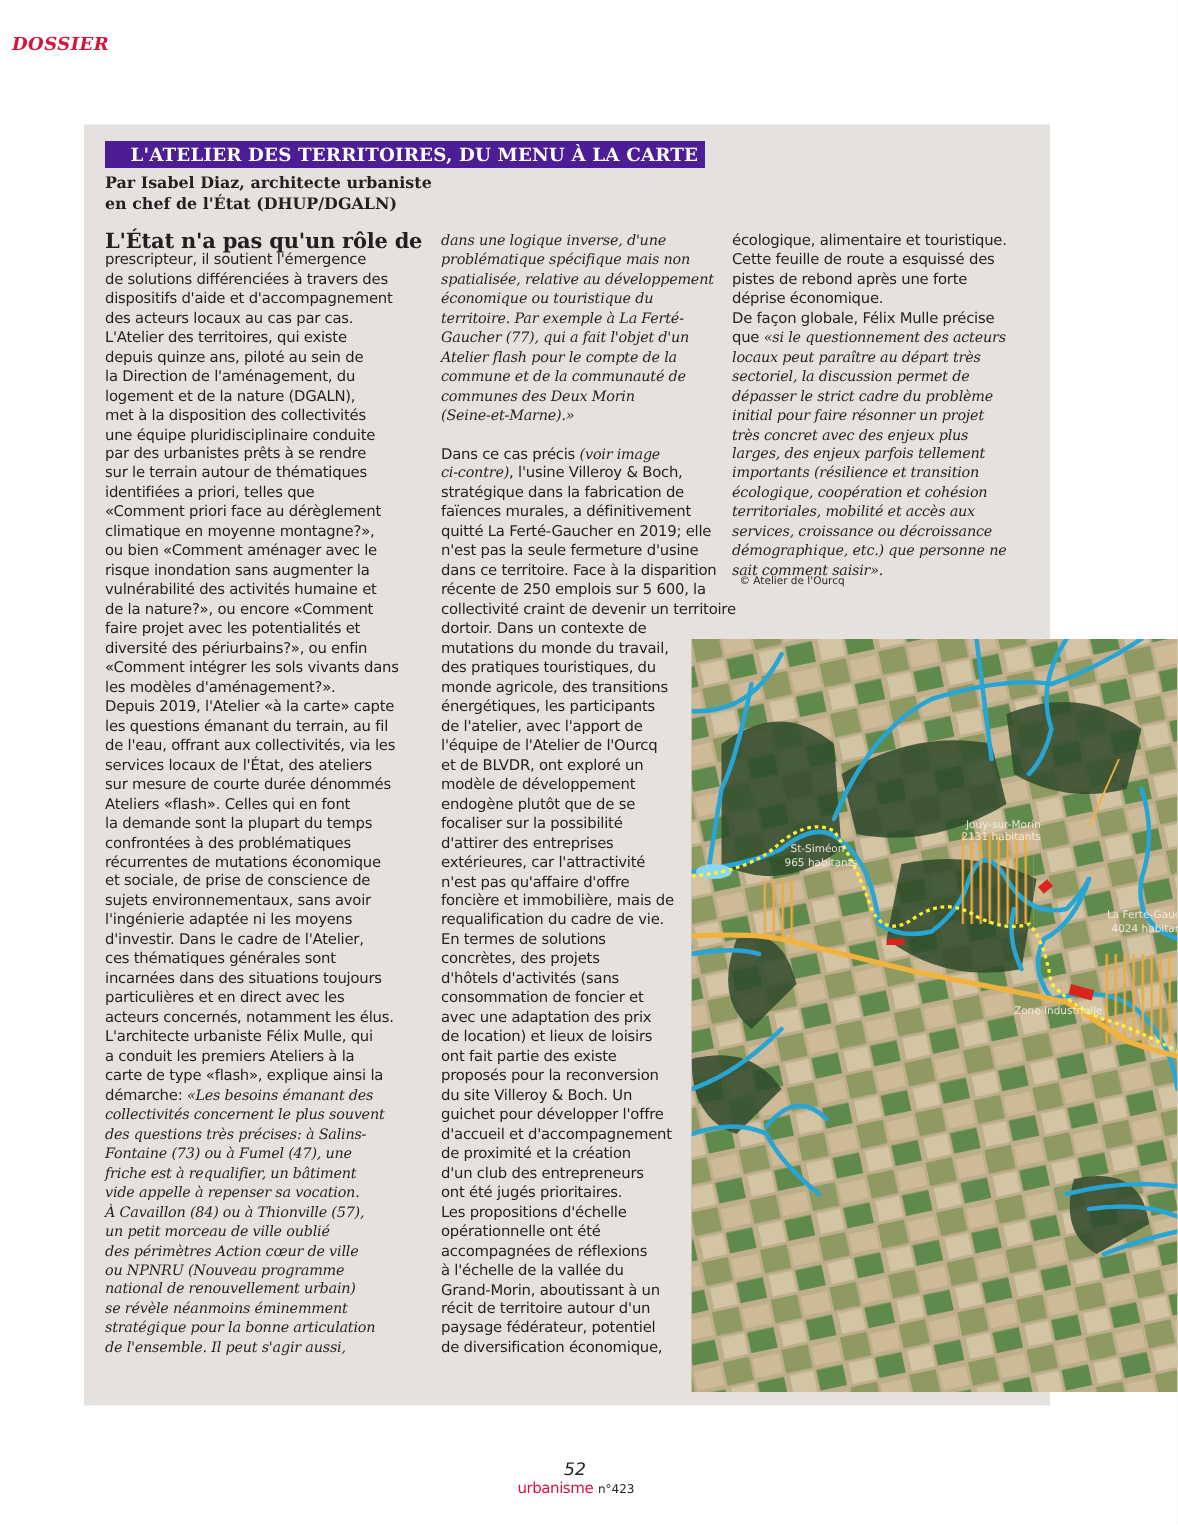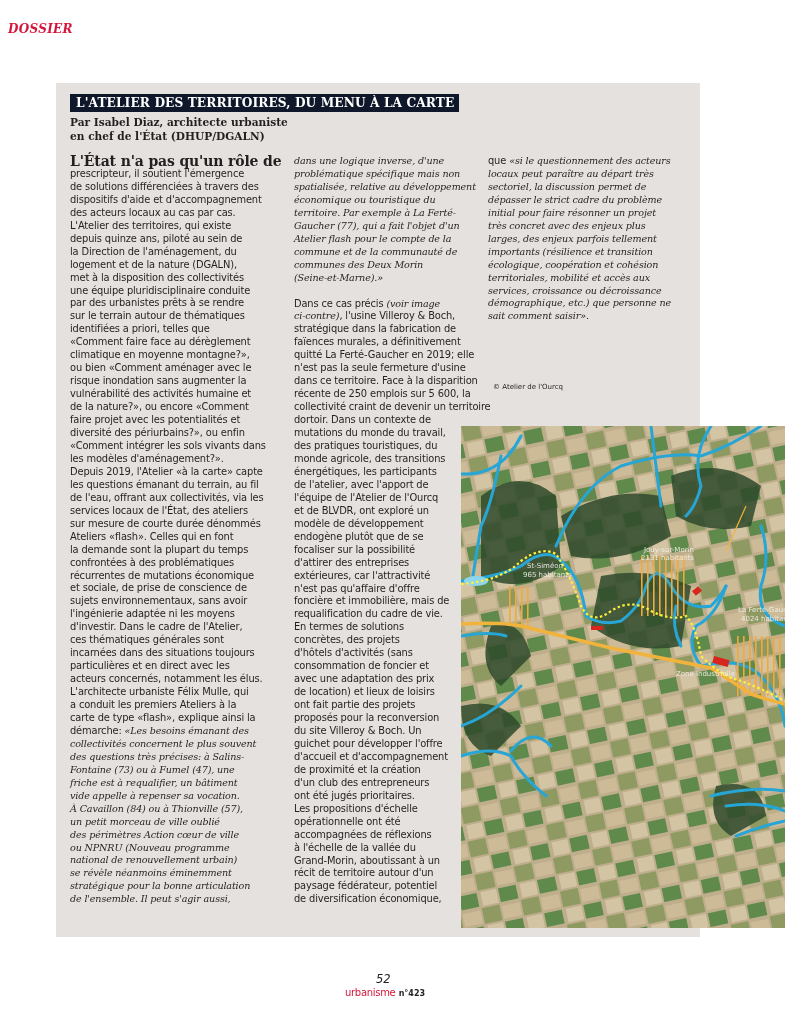--- a/index.html
+++ b/index.html
@@ -1,34 +1,34 @@
 <!DOCTYPE html>
 <html><head>
 <meta charset="utf-8">
 <style>
   html,body{margin:0;padding:0;background:#fff;}
   body{width:785px;height:1024px;position:relative;overflow:hidden;font-family:"DejaVu Sans",sans-serif;color:#231f20;}
   .rubric{position:absolute;left:8px;top:22px;font-family:"DejaVu Serif",serif;font-weight:bold;font-style:italic;font-size:12px;color:#d7143c;letter-spacing:0.3px;}
   .panel{position:absolute;left:56px;top:83px;width:644px;height:854px;background:#e5e1de;}
-  .title-bar{position:absolute;left:70px;top:94px;background:#0f172a;color:#fff;font-family:"DejaVu Serif",serif;font-weight:bold;font-size:12.2px;padding:2px 5px 2px 6px;letter-spacing:0.1px;white-space:nowrap;}
+  .title-bar{position:absolute;left:70px;top:94px;background:#4c1d95;color:#fff;font-family:"DejaVu Serif",serif;font-weight:bold;font-size:12.2px;padding:2px 5px 2px 17px;letter-spacing:0.1px;white-space:nowrap;}
   .byline{position:absolute;left:70px;top:116px;font-family:"DejaVu Serif",serif;font-weight:bold;font-size:10.6px;line-height:13.5px;color:#231f20;}
   .col{position:absolute;font-size:9.9px;line-height:12.95px;color:#231f20;letter-spacing:-0.15px;}
   .col .it{font-style:italic;font-family:"DejaVu Serif",serif;font-size:9.6px;}
   .col .lead{font-family:"DejaVu Serif",serif;font-weight:bold;font-size:14px;}
   .col .ln{display:block;white-space:nowrap;}
   .c1{left:70px;top:155px;width:205px;}
   .c2{left:294px;top:155px;width:190px;}
   .c3{left:488px;top:155px;width:205px;}
   .credit{position:absolute;left:493px;top:383px;font-size:7px;color:#231f20;}
   .map{position:absolute;left:461px;top:426px;width:324px;height:502px;background:#b7a889;overflow:hidden;}
   .map svg{display:block;}
   .page-num{position:absolute;left:376px;top:972px;font-size:11.5px;color:#231f20;font-style:italic;}
   .mag{position:absolute;left:345px;top:987px;font-size:10px;}
   .mag .brand{font-family:"DejaVu Sans",sans-serif;font-weight:normal;color:#d7143c;letter-spacing:-0.3px;}
-  .mag .issue{font-weight:bold;font-size:8px;color:#231f20;}
+  .mag .issue{font-weight:normal;font-size:8px;color:#231f20;}
   .map-label{fill:#f4f1ea;font-size:7px;font-family:"DejaVu Sans",sans-serif;opacity:0.9;}
 </style>
 </head>
 <body>
 
 <div class="rubric">DOSSIER</div>
 
 <div class="panel"></div>
 
 <div class="title-bar">L'ATELIER DES TERRITOIRES, DU MENU À LA CARTE</div>
@@ -47,21 +47,21 @@
       <span class="ln">des acteurs locaux au cas par cas.</span>
       <span class="ln">L'Atelier des territoires, qui existe</span>
       <span class="ln">depuis quinze ans, piloté au sein de</span>
       <span class="ln">la Direction de l'aménagement, du</span>
       <span class="ln">logement et de la nature (DGALN),</span>
       <span class="ln">met à la disposition des collectivités</span>
       <span class="ln">une équipe pluridisciplinaire conduite</span>
       <span class="ln">par des urbanistes prêts à se rendre</span>
       <span class="ln">sur le terrain autour de thématiques</span>
       <span class="ln">identifiées a priori, telles que</span>
-      <span class="ln">«Comment faire face au dérèglement</span>
+      <span class="ln">«Comment priori face au dérèglement</span>
       <span class="ln">climatique en moyenne montagne?»,</span>
       <span class="ln">ou bien «Comment aménager avec le</span>
       <span class="ln">risque inondation sans augmenter la</span>
       <span class="ln">vulnérabilité des activités humaine et</span>
       <span class="ln">de la nature?», ou encore «Comment</span>
       <span class="ln">faire projet avec les potentialités et</span>
       <span class="ln">diversité des périurbains?», ou enfin</span>
       <span class="ln">«Comment intégrer les sols vivants dans</span>
       <span class="ln">les modèles d'aménagement?».</span>
       <span class="ln">Depuis 2019, l'Atelier «à la carte» capte</span>
@@ -142,40 +142,47 @@
       <span class="ln">extérieures, car l'attractivité</span>
       <span class="ln">n'est pas qu'affaire d'offre</span>
       <span class="ln">foncière et immobilière, mais de</span>
       <span class="ln">requalification du cadre de vie.</span>
       <span class="ln">En termes de solutions</span>
       <span class="ln">concrètes, des projets</span>
       <span class="ln">d'hôtels d'activités (sans</span>
       <span class="ln">consommation de foncier et</span>
       <span class="ln">avec une adaptation des prix</span>
       <span class="ln">de location) et lieux de loisirs</span>
-      <span class="ln">ont fait partie des projets</span>
+      <span class="ln">ont fait partie des existe</span>
       <span class="ln">proposés pour la reconversion</span>
       <span class="ln">du site Villeroy &amp; Boch. Un</span>
       <span class="ln">guichet pour développer l'offre</span>
       <span class="ln">d'accueil et d'accompagnement</span>
       <span class="ln">de proximité et la création</span>
       <span class="ln">d'un club des entrepreneurs</span>
       <span class="ln">ont été jugés prioritaires.</span>
       <span class="ln">Les propositions d'échelle</span>
       <span class="ln">opérationnelle ont été</span>
       <span class="ln">accompagnées de réflexions</span>
       <span class="ln">à l'échelle de la vallée du</span>
       <span class="ln">Grand-Morin, aboutissant à un</span>
       <span class="ln">récit de territoire autour d'un</span>
       <span class="ln">paysage fédérateur, potentiel</span>
       <span class="ln">de diversification économique,</span>
     </div>
 </div>
 
 <div class="col c3">
+  <div id="c3-lines">
+      <span class="ln">écologique, alimentaire et touristique.</span>
+      <span class="ln">Cette feuille de route a esquissé des</span>
+      <span class="ln">pistes de rebond après une forte</span>
+      <span class="ln">déprise économique.</span>
+      <span class="ln">De façon globale, Félix Mulle précise</span>
+    </div>
   <div id="c3-italic">
       <span class="ln"><span>que </span><span class="it">«si le questionnement des acteurs</span></span>
       <span class="ln"><span class="it">locaux peut paraître au départ très</span></span>
       <span class="ln"><span class="it">sectoriel, la discussion permet de</span></span>
       <span class="ln"><span class="it">dépasser le strict cadre du problème</span></span>
       <span class="ln"><span class="it">initial pour faire résonner un projet</span></span>
       <span class="ln"><span class="it">très concret avec des enjeux plus</span></span>
       <span class="ln"><span class="it">larges, des enjeux parfois tellement</span></span>
       <span class="ln"><span class="it">importants (résilience et transition</span></span>
       <span class="ln"><span class="it">écologique, coopération et cohésion</span></span>

